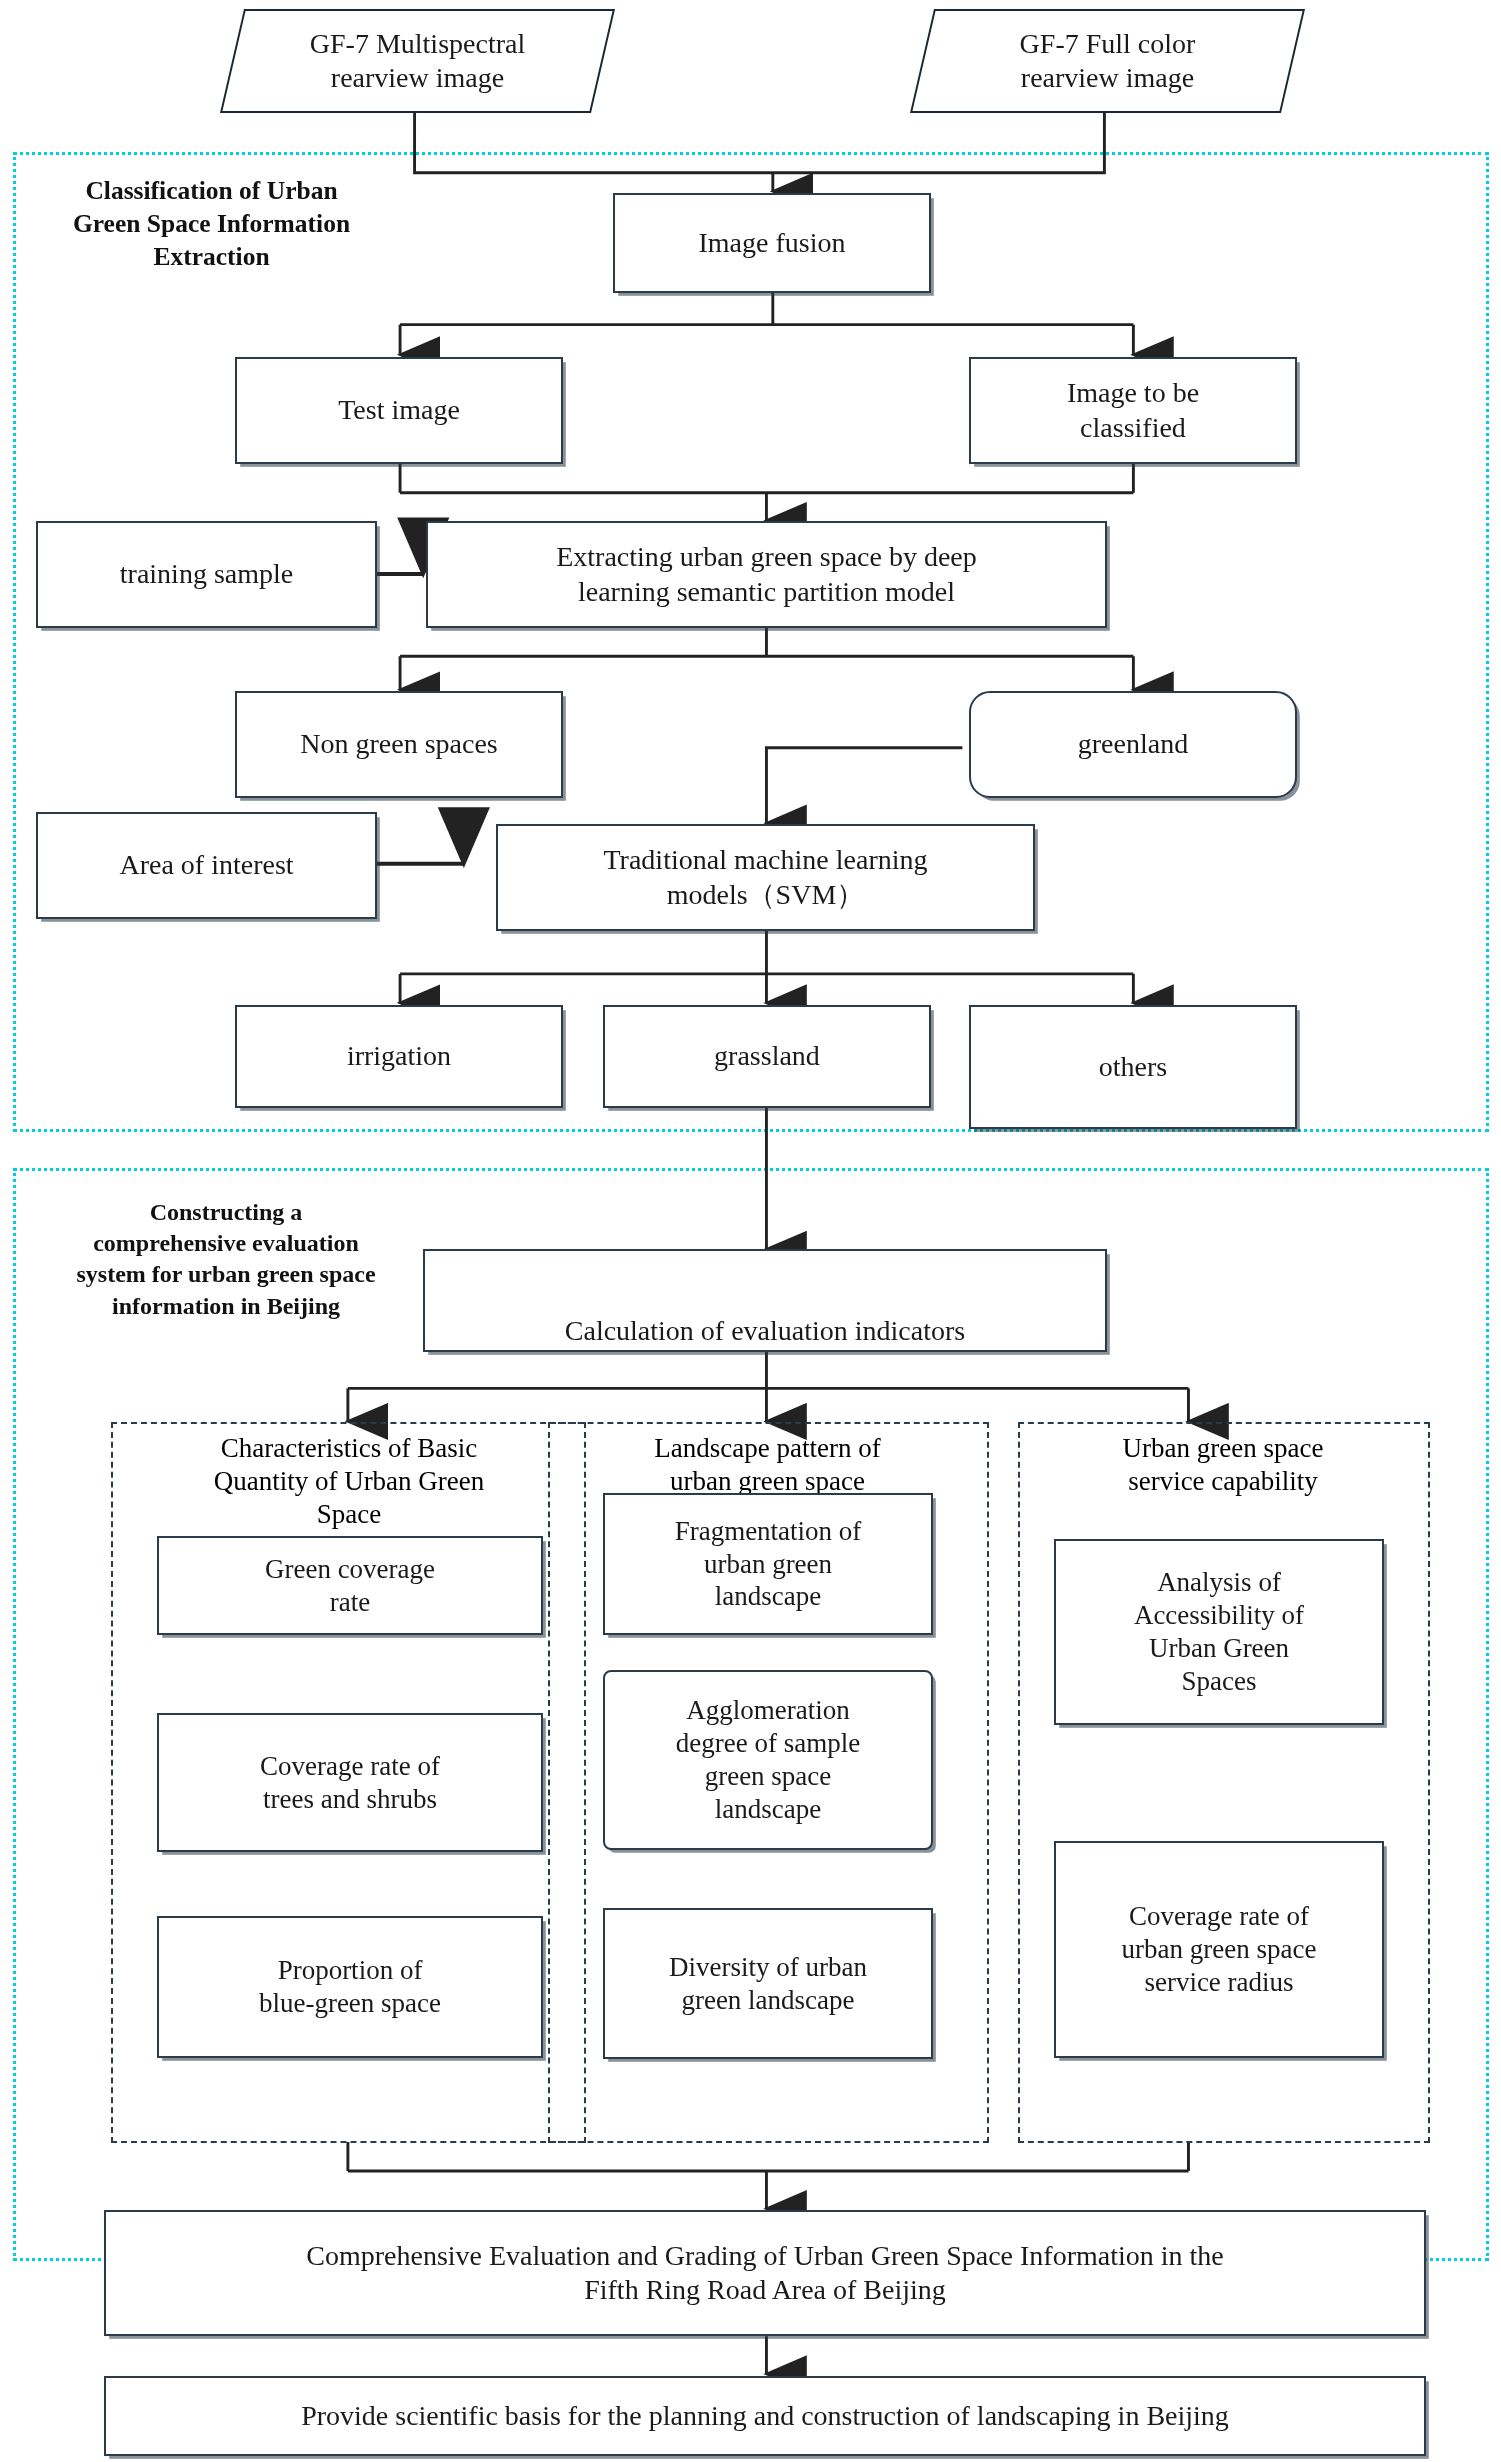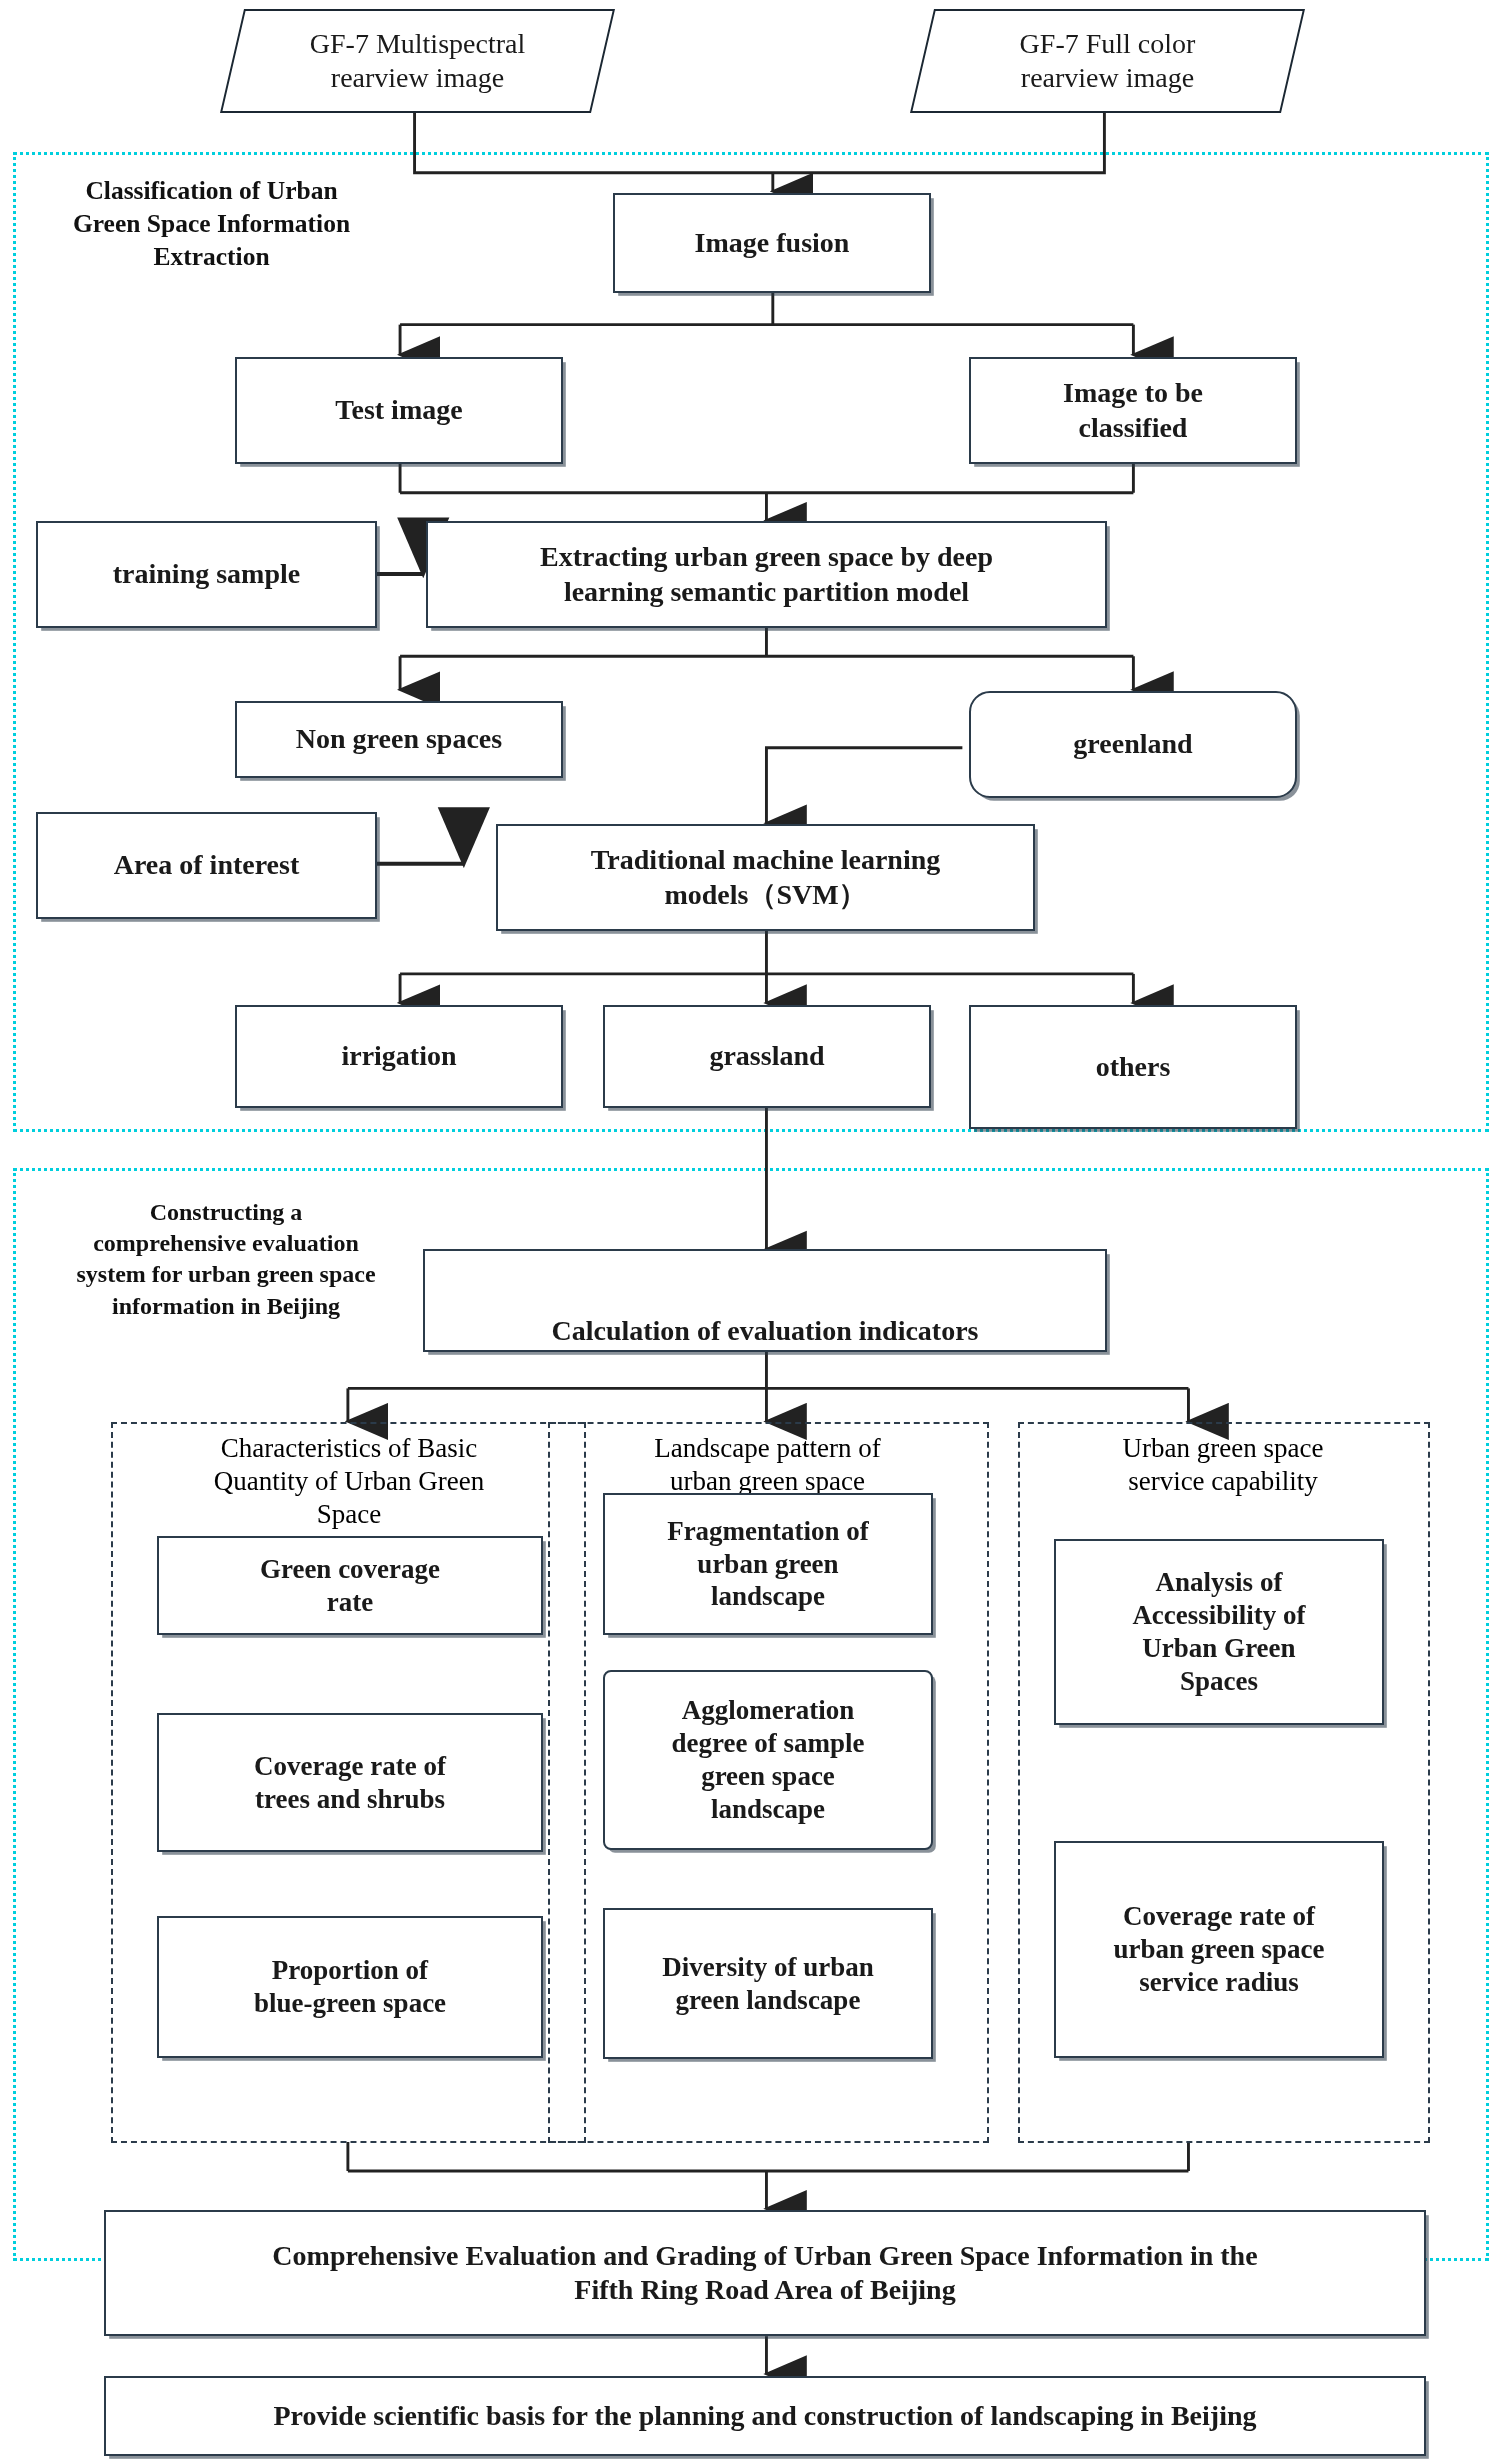--- a/index.html
+++ b/index.html
@@ -3,21 +3,21 @@
 <meta charset="utf-8">
 <style>
   html,body{margin:0;padding:0;background:#ffffff;}
   body{font-family:"Liberation Serif", serif;}
   #page{position:relative;width:1501px;height:2462px;background:#fff;overflow:hidden;}
   svg.layer{position:absolute;left:0;top:0;width:1501px;height:2462px;pointer-events:none;}
 
   .node{position:absolute;box-sizing:border-box;display:flex;align-items:center;justify-content:center;
         text-align:center;background:#fff;border:2.9px solid #2b3b4a;color:#1a1a1a;
         font-family:"Liberation Serif", serif;line-height:1.22;padding:2.3px 5.8px;}
-  .node.shadow{box-shadow:4px 4px 0 -1.2px rgba(40,55,70,.55);font-weight:bold;}
+  .node.shadow{box-shadow:4px 4px 0 -1.2px rgba(40,55,70,.55);}
   .para{position:absolute;box-sizing:border-box;display:flex;align-items:center;justify-content:center;
         text-align:center;color:#1a1a1a;font-family:"Liberation Serif", serif;line-height:1.22;}
   .para .skew{position:absolute;left:0;top:0;right:0;bottom:0;border:2.9px solid #1b2732;background:#fff;
         transform:skewX(-13deg);z-index:1;}
   .para .txt{position:relative;z-index:3;width:100%;}
 
   .dotgroup{position:absolute;box-sizing:border-box;border:3.5px dotted #00cfdd;}
   .dashgroup{position:absolute;box-sizing:border-box;border:2.9px dashed #2b3b4a;background:transparent;}
 
   .seclabel{position:absolute;font-family:"Liberation Serif", serif;font-weight:bold;
@@ -124,21 +124,21 @@
     <span>training sample</span>
   </div>
 
   <div class="node shadow f48" style="left:426px;top:521px;width:681px;height:107px;">
     <div>
       <div>Extracting urban green space by deep</div>
       <div>learning semantic partition model</div>
     </div>
   </div>
 
-  <div class="node shadow f48" style="left:235px;top:691px;width:328px;height:77px;margin-top:10px;">
+  <div class="node shadow f48" style="left:235px;top:691px;width:328px;height:107px;">
     <span>Non green spaces</span>
   </div>
 
   <div class="node shadow f48" style="left:969px;top:691px;width:328px;height:107px;border-radius:21px;">
     <span>greenland</span>
   </div>
 
   <div class="node shadow f48" style="left:36px;top:812px;width:341px;height:107px;">
     <span>Area of interest</span>
   </div>

